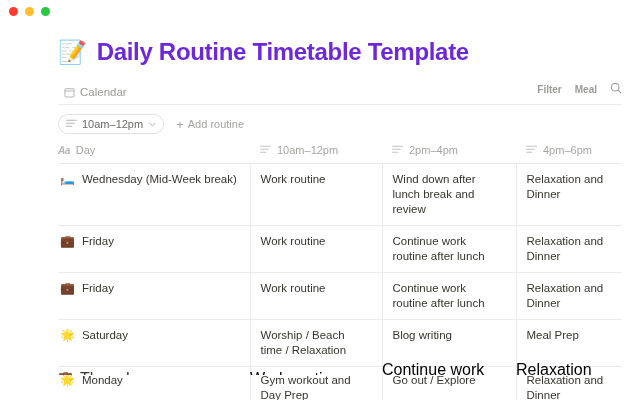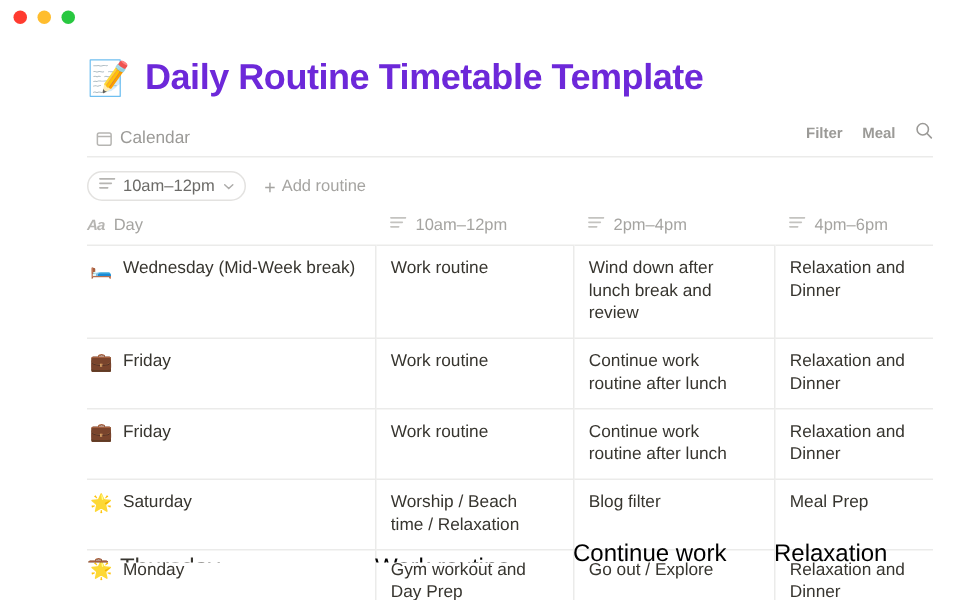--- a/index.html
+++ b/index.html
@@ -254,21 +254,21 @@
             <td class="inner">Relaxation and Dinner</td>
           </tr>
           <tr>
             <td class="day">
               <span class="day-cell">
                 <span class="day-emoji">🌟</span>
                 <span class="day-label">Saturday</span>
               </span>
             </td>
             <td class="inner">Worship / Beach time / Relaxation</td>
-            <td class="inner">Blog filter</td>
+            <td class="inner">Blog writing</td>
             <td class="inner">Meal Prep</td>
           </tr>
           <tr class="compact">
             <td class="day">
               <span class="day-cell">
                 <span class="day-emoji">🌟</span>
                 <span class="day-label">Monday</span>
               </span>
             </td>
             <td class="inner">Gym workout and Day Prep</td>

